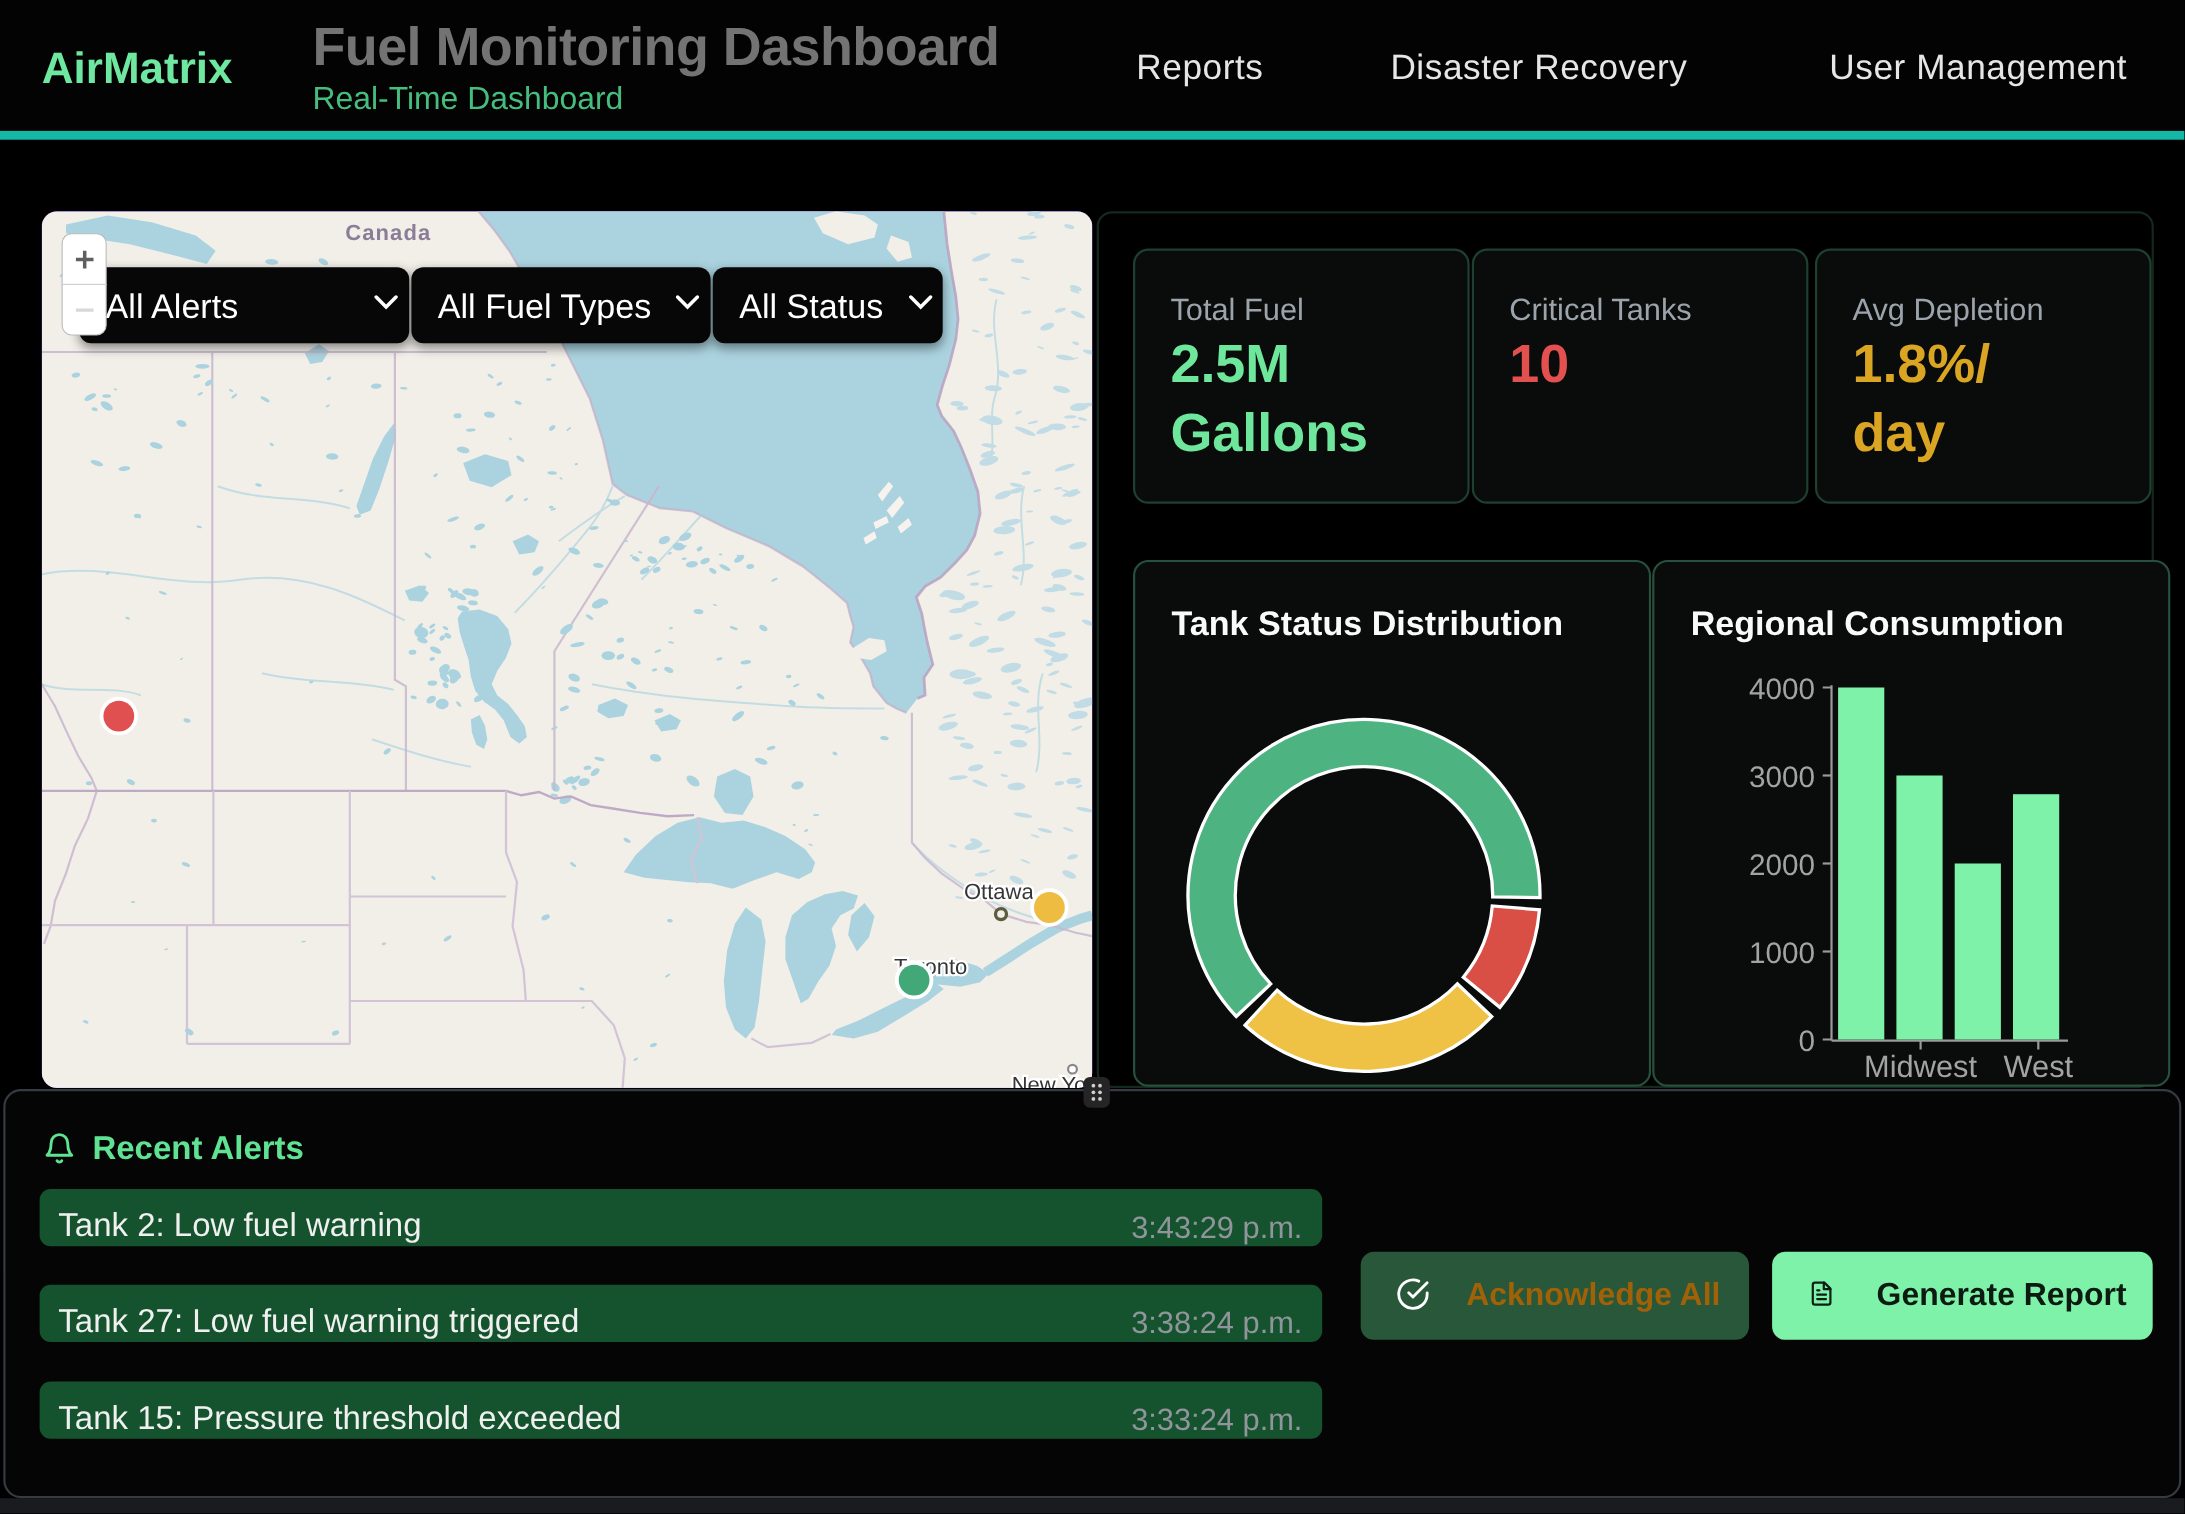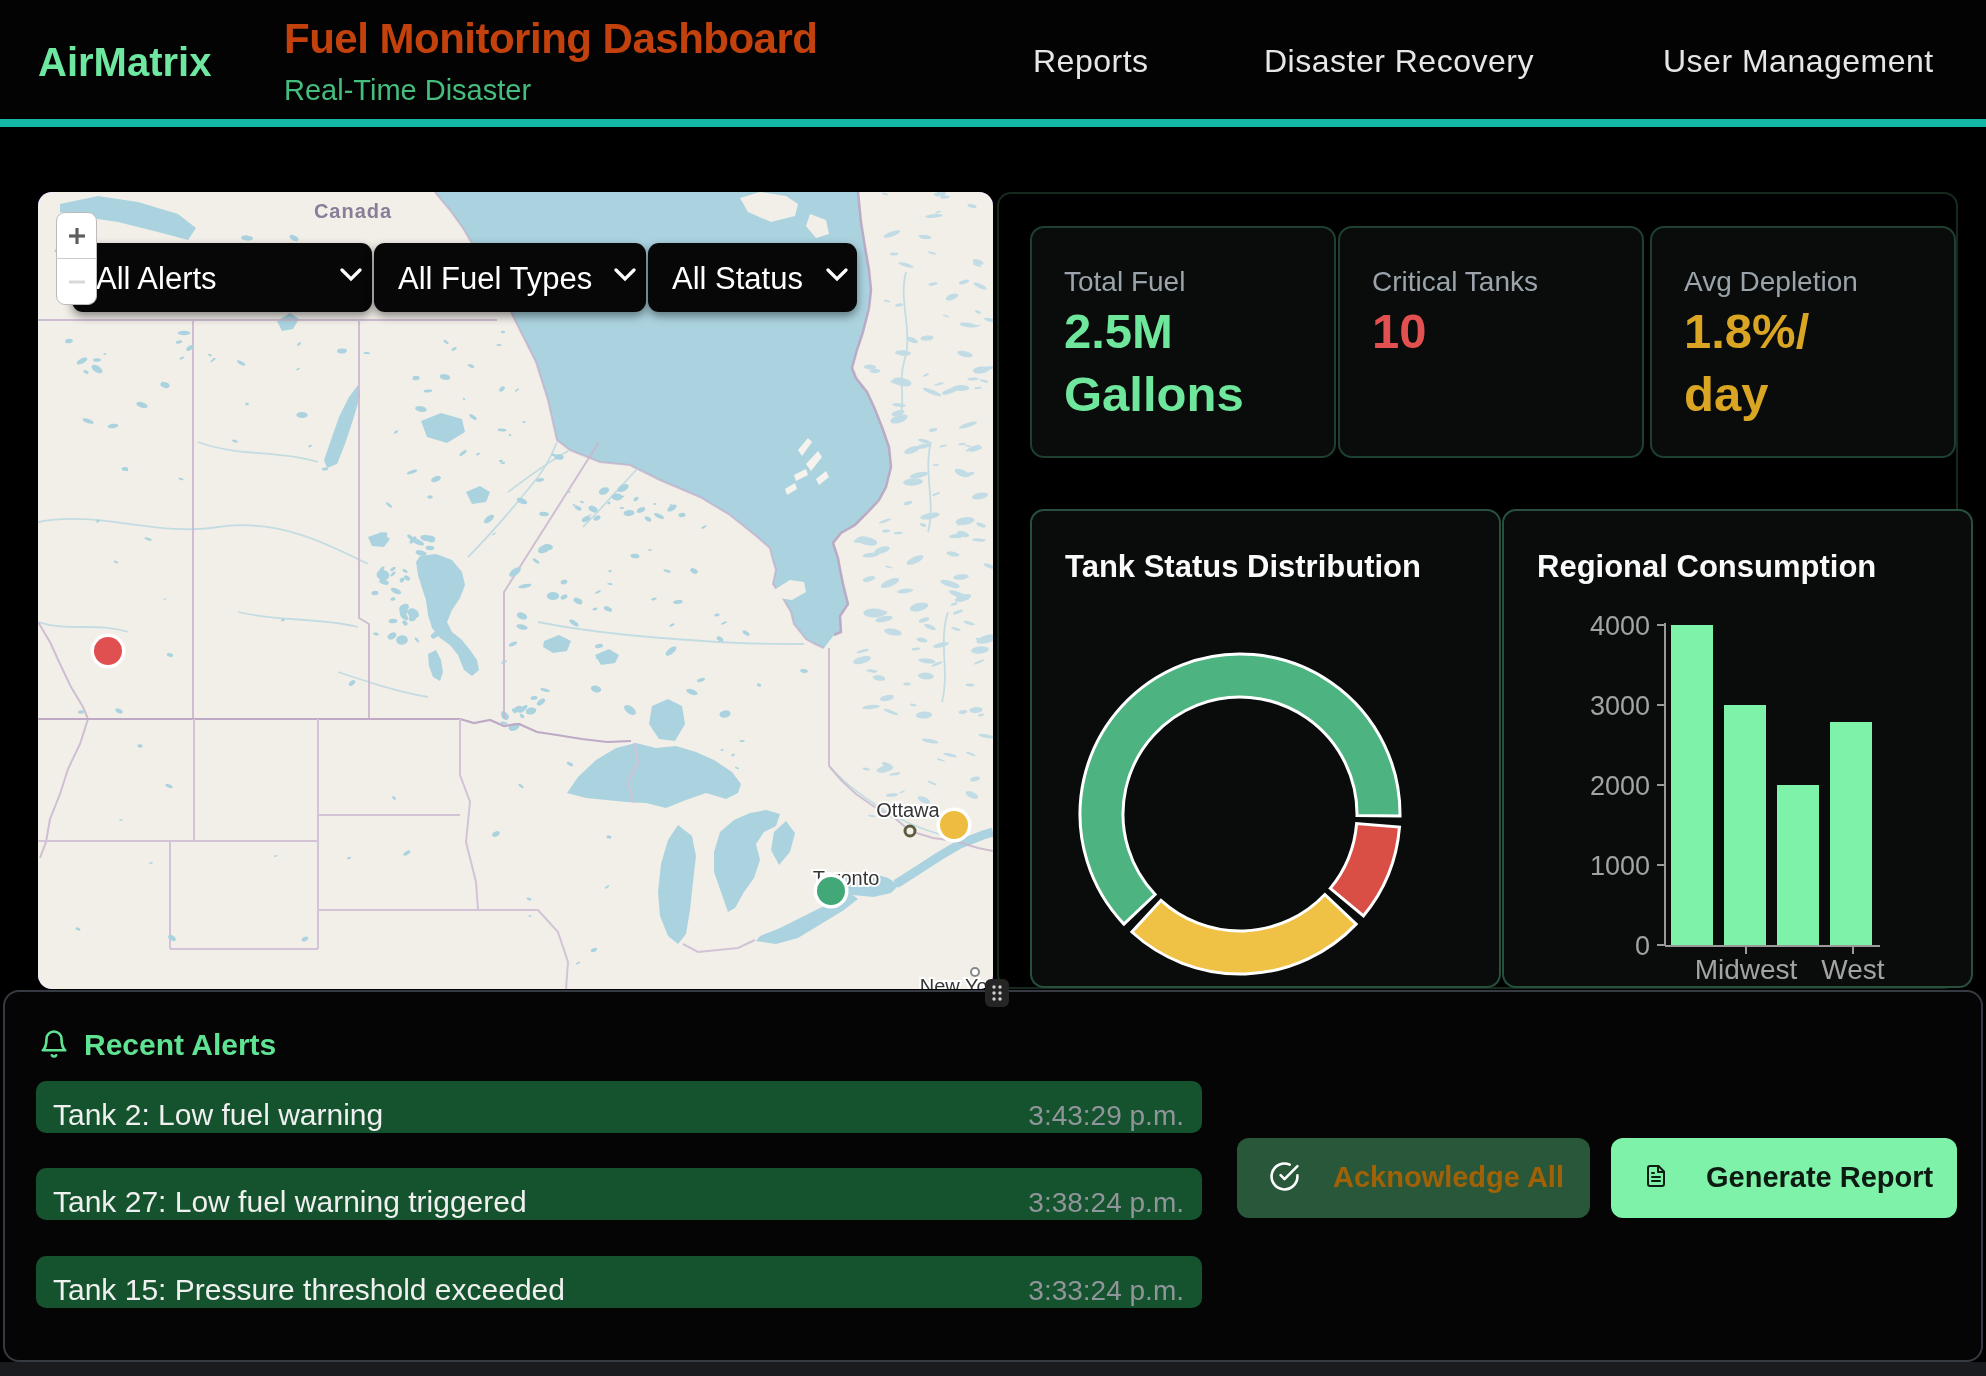--- a/index.html
+++ b/index.html
@@ -5,21 +5,21 @@
   * { margin:0; padding:0; box-sizing:border-box; }
   html,body { width:1986px; height:1376px; background:#000; overflow:hidden;
     font-family:"Liberation Sans", sans-serif; }
   .abs { position:absolute; }
   #root { position:relative; width:1986px; height:1376px; background:#000; }
 
   
   #header { position:absolute; left:0; top:0; width:1986px; height:127px;
     background:#030303; border-bottom:8px solid #14b8a6; }
   #logo { position:absolute; left:38px; top:40px; font-size:40px; font-weight:bold; color:#6ee7a0; }
-  #title { position:absolute; left:284px; top:15px; font-size:42px; font-weight:bold; color:#c2410c; letter-spacing:-0.5px; }
+  #title { position:absolute; left:284px; top:15px; font-size:49px; font-weight:bold; color:#737373; letter-spacing:-0.5px; }
   #subtitle { position:absolute; left:284px; top:74px; font-size:29px; color:#45bd7d; }
   .nav { position:absolute; top:43px; font-size:32px; color:#e6e6e6; letter-spacing:0.5px; }
 
   
   #rpanel { position:absolute; left:997px; top:192px; width:961px; height:797px;
     border:2px solid #15291e; border-radius:14px; background:#000; }
   .stat { position:absolute; top:226px; width:306px; height:232px; background:#0a0c0b;
     border:2px solid #1e4030; border-radius:14px; }
   .stat .t { position:absolute; left:32px; top:38px; font-size:28px; color:#9ba3ab; }
   .stat .v { position:absolute; left:32px; top:72px; font-size:49px; font-weight:bold; line-height:63px; width:210px; }
@@ -35,21 +35,21 @@
   .arow .m { position:absolute; left:17px; top:17px; font-size:30px; color:#f0f0f0; }
   .arow .ts { position:absolute; right:18px; top:19px; font-size:28px; color:#90959b; }
   .btn { position:absolute; top:1138px; height:80px; border-radius:12px; font-weight:bold; font-size:30px; }
 </style>
 </head>
 <body>
 <div id="root">
   <div id="header">
     <div id="logo">AirMatrix</div>
     <div id="title">Fuel Monitoring Dashboard</div>
-    <div id="subtitle">Real-Time Disaster</div>
+    <div id="subtitle">Real-Time Dashboard</div>
     <div class="nav" style="left:1033px;">Reports</div>
     <div class="nav" style="left:1264px;">Disaster Recovery</div>
     <div class="nav" style="left:1663px;">User Management</div>
   </div>
 
   <div id="maparea" class="abs" style="left:38px; top:192px; width:955px; height:797px; border-radius:14px; overflow:hidden; background:#8b5cf6;">
     <svg width="955" height="797" viewBox="0 0 955 797">
 <rect width="955" height="797" fill="#f2efe9"></rect>
 <polygon points="397,0 412,18 425,36 445,70 462,98 482,138 498,170 510,208 519,248 532,258 562,270 592,273 622,288 662,305 692,323 717,343 732,356 735,368 738,378 735,392 746,408 753,420 756,432 768,447 777,452 786,456 796,443 803,440 802,424 810,412 805,392 802,377 800,366 795,351 803,341 817,333 830,320 841,308 848,295 853,275 851,255 844,235 836,215 829,200 818,186 814,176 819,158 825,140 831,116 833,98 831,78 827,55 823,30 820,0" fill="#abd3df"></polygon>
 <polyline points="397,0 412,18 425,36 445,70 462,98 482,138 498,170 510,208 519,248 532,258 562,270 592,273 622,288 662,305 692,323 717,343 732,356 735,368 738,378 735,392 746,408 753,420 756,432 768,447 777,452 786,456" fill="none" stroke="#c2afc9" stroke-width="2" opacity="0.75"></polyline>

